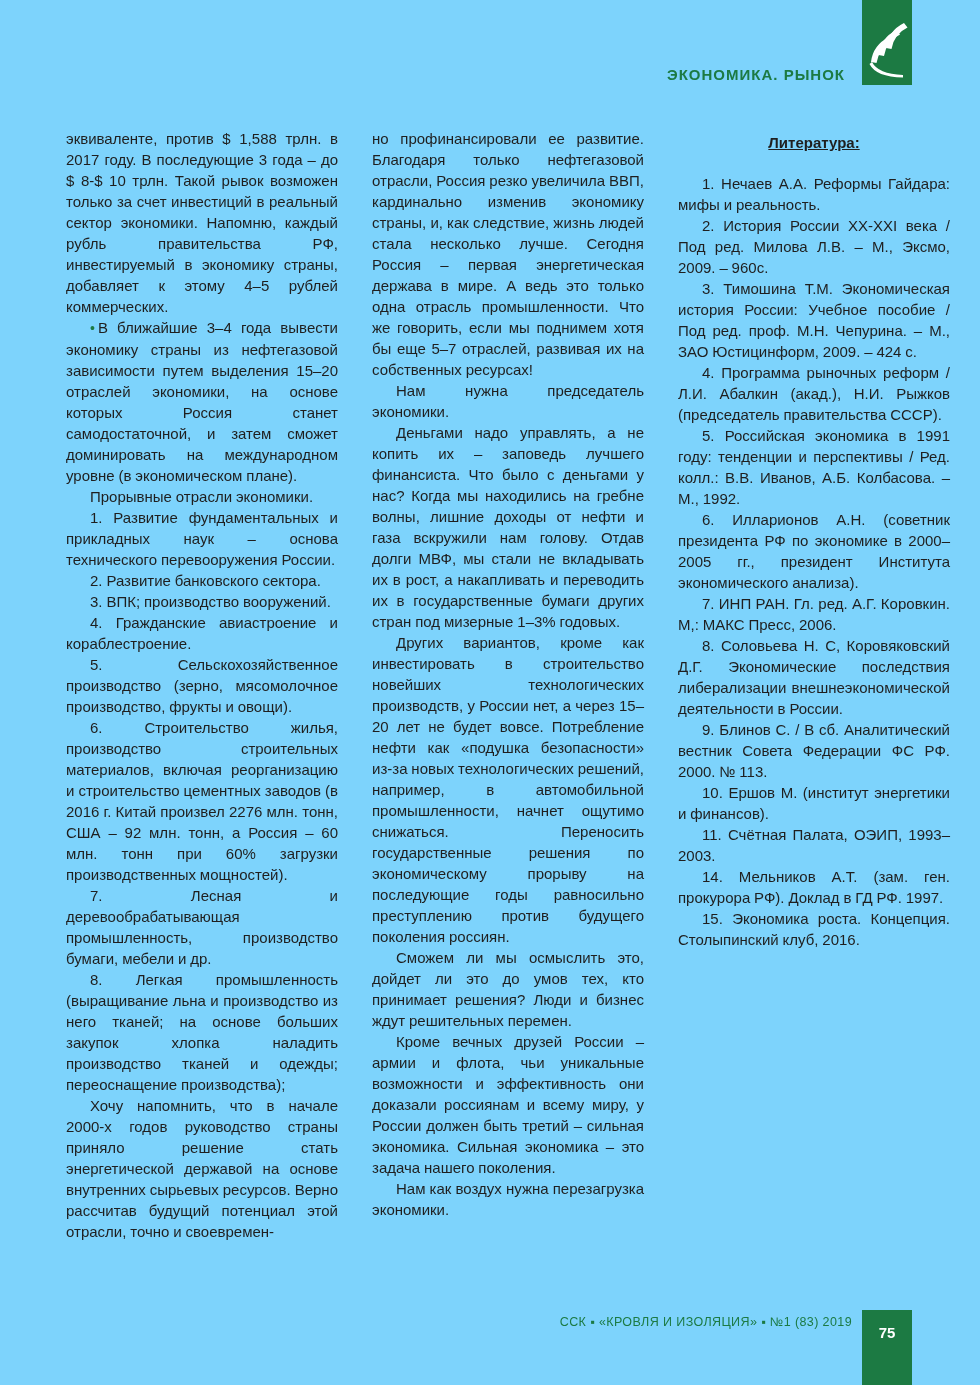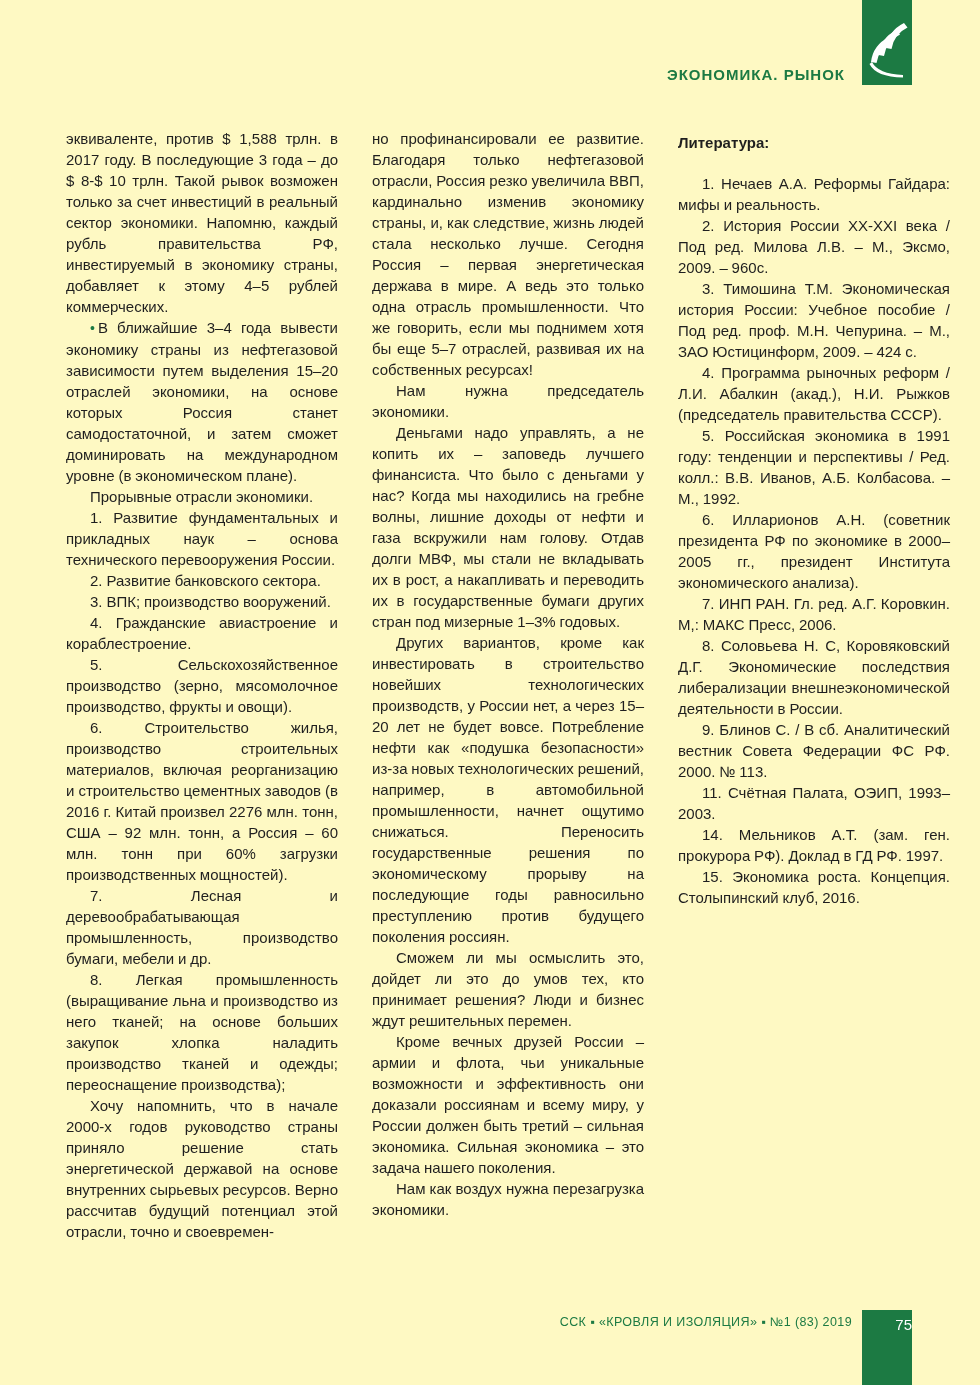--- a/index.html
+++ b/index.html
@@ -5,21 +5,21 @@
   html, body { margin: 0; padding: 0; }
   body {
     width: 980px; height: 1385px;
     background: #ffffff;
     font-family: "Liberation Sans", sans-serif;
     position: relative;
     overflow: hidden;
   }
   .page {
     position: absolute; inset: 0;
-    background: #fef9c3;
+    background: #7dd3fc;
   }
   
   .section-label {
     position: absolute;
     top: 66px; right: 135px;
     color: #1C7A43;
     font-size: 15px;
     font-weight: bold;
     letter-spacing: 1px;
     white-space: nowrap;
@@ -53,42 +53,44 @@
     word-spacing: -0.3px;
   }
   .para.no-indent { text-indent: 0; }
   .bullet {
     color: #1C7A43;
     font-size: 14px;
     margin-right: 3px;
   }
   .ref-title {
     margin: 4px 0 20px 0;
+    text-align: center;
     font-weight: bold;
     text-indent: 0;
+    text-decoration: underline;
   }
   
   .footer-line {
     position: absolute;
     top: 1315px; right: 128px;
     color: #1C7A43;
     font-size: 12.5px;
     letter-spacing: 0.4px;
     white-space: nowrap;
   }
   .page-box {
     position: absolute;
     left: 862px; top: 1310px;
     width: 50px; height: 75px;
     background: #1C7A43;
     color: #ffffff;
     font-size: 15px;
-    font-weight: normal;
-    text-align: right;
-    padding-top: 6px;
+    font-weight: bold;
+    text-align: center;
+    padding-top: 14px;
     box-sizing: border-box;
   }
 </style>
 </head>
 <body>
 
 <div class="page">
 
   <div class="section-label">ЭКОНОМИКА. РЫНОК</div>
 
@@ -137,20 +139,21 @@
 
       <p class="para"><span>1. Нечаев А.А. Реформы Гайдара: мифы и реальность.</span></p>
           <p class="para"><span>2. История России XX-XXI века / Под ред. Милова Л.В. – М., Эксмо, 2009. – 960с.</span></p>
           <p class="para"><span>3. Тимошина Т.М. Экономическая история России: Учебное пособие / Под ред. проф. М.Н. Чепурина. – М., ЗАО Юстицинформ, 2009. – 424 с.</span></p>
           <p class="para"><span>4. Программа рыночных реформ / Л.И. Абалкин (акад.), Н.И. Рыжков (председатель правительства СССР).</span></p>
           <p class="para"><span>5. Российская экономика в 1991 году: тенденции и перспективы / Ред. колл.: В.В. Иванов, А.Б. Колбасова. – М., 1992.</span></p>
           <p class="para"><span>6. Илларионов А.Н. (советник президента РФ по экономике в 2000–2005 гг., президент Института экономического анализа).</span></p>
           <p class="para"><span>7. ИНП РАН. Гл. ред. А.Г. Коровкин. М,: МАКС Пресс, 2006.</span></p>
           <p class="para"><span>8. Соловьева Н. С, Коровяковский Д.Г. Экономические последствия либерализации внешнеэкономической деятельности в России.</span></p>
           <p class="para"><span>9. Блинов С. / В сб. Аналитический вестник Совета Федерации ФС РФ. 2000. № 113.</span></p>
+          <p class="para"><span>10. Ершов М. (институт энергетики и финансов).</span></p>
           <p class="para"><span>11. Счётная Палата, ОЭИП, 1993–2003.</span></p>
           <p class="para"><span>14. Мельников А.Т. (зам. ген. прокурора РФ). Доклад в ГД РФ. 1997.</span></p>
           <p class="para"><span>15. Экономика роста. Концепция. Столыпинский клуб, 2016.</span></p>
         </div>
     </div>
 
   </div>
 
   <div class="footer-line">ССК ▪ «КРОВЛЯ И ИЗОЛЯЦИЯ» ▪ №1 (83) 2019</div>
 

